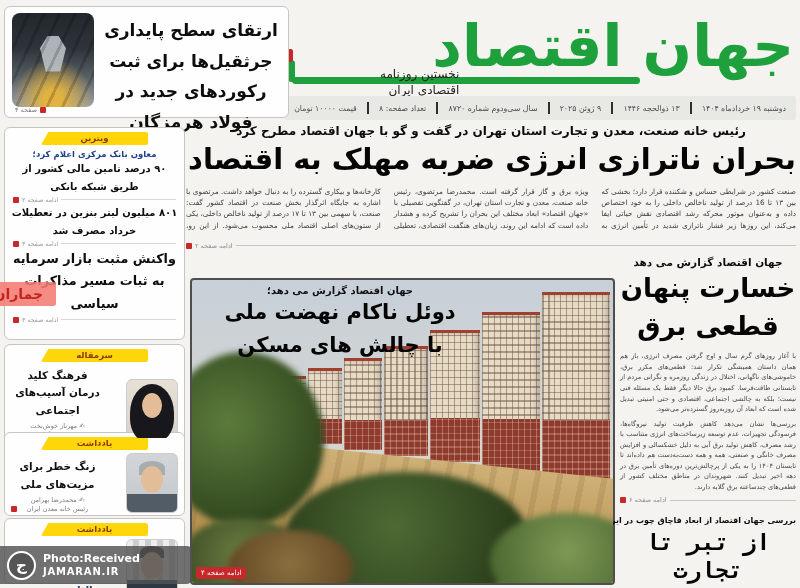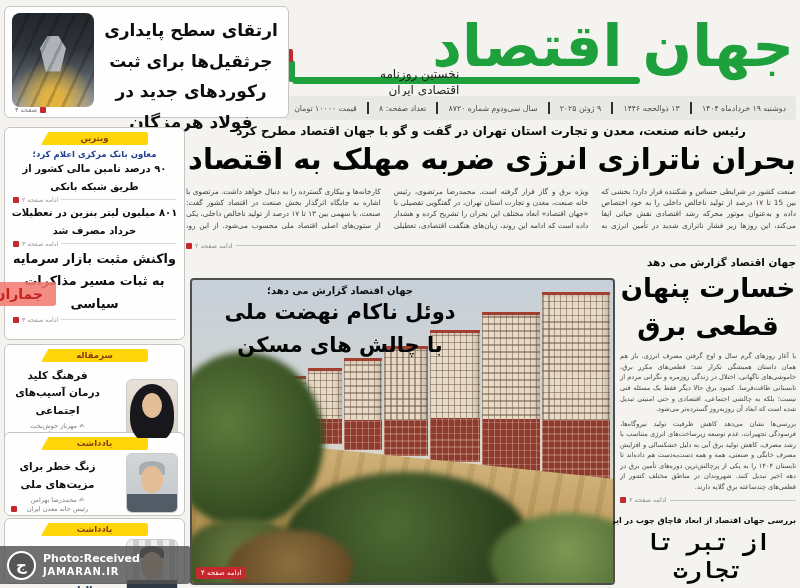--- a/index.html
+++ b/index.html
@@ -104,21 +104,21 @@
   .bush1{left:-28px;top:72px;width:160px;height:175px;background:radial-gradient(circle at 40% 40%,#5d7b3c,#31481e 72%);}
   .bush2{left:92px;top:192px;width:245px;height:135px;background:radial-gradient(circle at 45% 40%,#4e6a33,#2b3f1c 75%);}
   .bush3{left:298px;top:233px;width:155px;height:95px;background:radial-gradient(circle at 50% 40%,#7e9854,#4e6a33 78%);}
   .bush4{left:-12px;top:238px;width:125px;height:85px;background:radial-gradient(circle at 50% 45%,#6c7f43,#3e5025 78%);}
   .bush5{left:36px;top:250px;width:125px;height:75px;background:radial-gradient(circle at 50% 45%,#8a6f3f,#654a26 80%);}
   .photo-label { position:absolute; left:4px; bottom:4px; z-index:7;
     background:var(--red,#c5292b); color:#fff; font-size:7px; padding:2px 5px; border-radius:2px; }
 
   
   .rightcol { position:absolute; left:620px; top:256px; width:176px; }
-  .rc-kicker { font-size:10.5px; font-weight:bold; color:#0c0c0c; }
+  .rc-kicker { text-align:center; font-size:10.5px; font-weight:bold; color:#0c0c0c; }
   .rc-headline { text-align:center; font-size:26px; font-weight:bold; color:#050505;
     line-height:1.45; letter-spacing:-1px; margin-top:2px; }
   .rc-body { margin-top:6px; font-size:6.6px; line-height:1.6; color:#464646; text-align:justify; }
   .rc-body + .rc-body { margin-top:4px; }
   .timber-kicker { text-align:center; font-size:8px; font-weight:bold; color:#0c0c0c;
     margin-top:12px; white-space:nowrap; letter-spacing:-0.2px; }
   .timber-headline { text-align:center; font-size:23px; font-weight:bold; color:#050505;
     letter-spacing:-0.5px; margin-top:4px;font-family:Liberation Mono, monospace; }
 
   
@@ -214,21 +214,21 @@
   <div class="promo-pageref">
     <div class="redsq"></div>
     <span>صفحه ۴</span>
   </div>
 </div>
 
 <div class="lead">
   <div class="lead-kicker">رئیس خانه صنعت، معدن و تجارت استان تهران در گفت و گو با جهان اقتصاد مطرح کرد</div>
   <div class="lead-headline">بحران ناترازی انرژی ضربه مهلک به اقتصاد ملی</div>
   <div class="lead-cols">
-    <span>صنعت کشور در شرایطی حساس و شکننده قرار دارد؛ بخشی که بین 15 تا ۱۷ درصد از تولید ناخالص داخلی را به خود اختصاص داده و به‌عنوان موتور محرکه رشد اقتصادی نقش حیاتی ایفا می‌کند، این روزها زیر فشار ناترازی شدید در تأمین انرژی به ویژه برق و گاز قرار گرفته است.</span>
+    <span>صنعت کشور در شرایطی حساس و شکننده قرار دارد؛ بخشی که بین ۱۳ تا 16 درصد از تولید ناخالص داخلی را به خود اختصاص داده و به‌عنوان موتور محرکه رشد اقتصادی نقش حیاتی ایفا می‌کند، این روزها زیر فشار ناترازی شدید در تأمین انرژی به ویژه برق و گاز قرار گرفته است.</span>
     <span>محمدرضا مرتضوی، رئیس خانه صنعت، معدن و تجارت استان تهران، در گفتگویی تفصیلی با «جهان اقتصاد» ابعاد مختلف این بحران را تشریح کرده و هشدار داده است که ادامه این روند، زیان‌های هنگفت اقتصادی، تعطیلی کارخانه‌ها و بیکاری گسترده را به دنبال خواهد داشت.</span>
     <span>مرتضوی با اشاره به جایگاه اثرگذار بخش صنعت در اقتصاد کشور گفت: صنعت، با سهمی بین ۱۳ تا ۱۷ درصد از تولید ناخالص داخلی، یکی از ستون‌های اصلی اقتصاد ملی محسوب می‌شود. از این رو، هرگونه اختلال در تأمین انرژی، که نیاز اساسی و غیرقابل انکار این بخش است، می‌تواند تبعات مخربی را به همراه داشته باشد.</span>
   </div>
   <div class="cont">
     <div class="redsq"></div>
     <span class="txt">ادامه صفحه ۲</span>
     <div class="line"></div>
   </div>
 </div>
 

